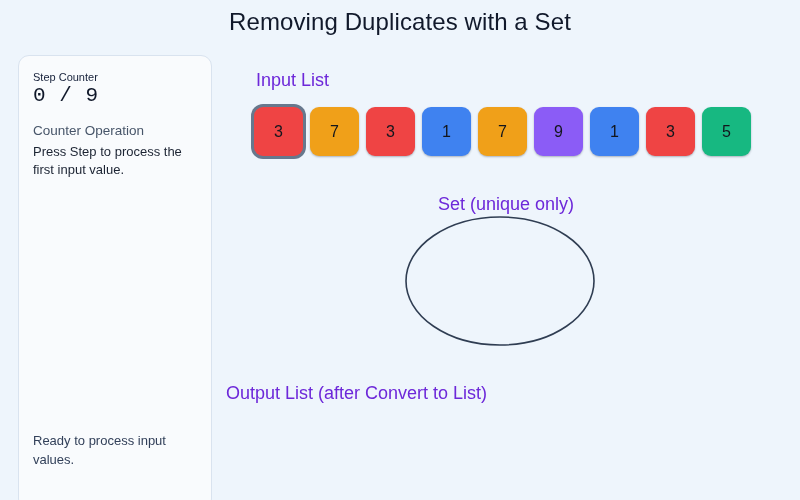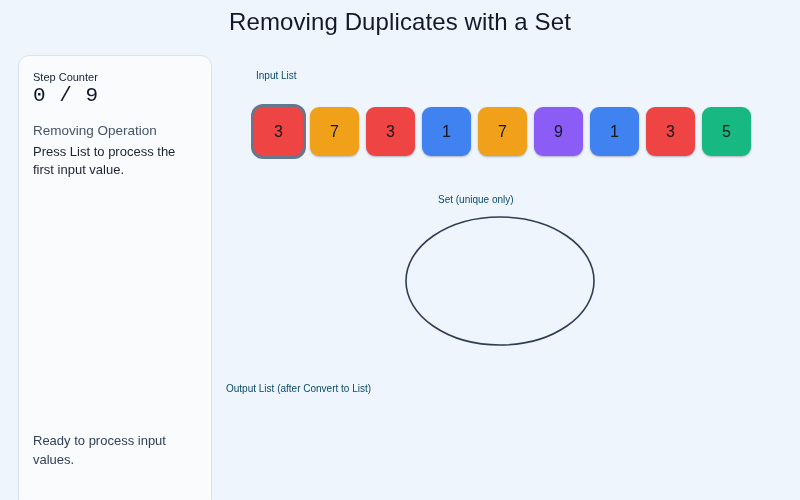--- a/index.html
+++ b/index.html
@@ -66,22 +66,22 @@
     font-size:13px;
     color:#33415a;
     line-height:1.42;
   }
 
   
   .stage { position:absolute; left:212px; top:55px; right:0; bottom:0; }
 
   .section-label {
     position:absolute;
-    font-size:10px;
-    color:#0c4a6e;
+    font-size:18px;
+    color:#6d28d9;
     white-space:nowrap;
   }
   .lbl-input  { left:44px;  top:15px; }
   .lbl-set    { left:226px; top:139px;text-align:center; }
   .lbl-output { left:14px;  top:328px; }
 
   
   .tile-row {
     position:absolute;
     left:42px; top:52px;
@@ -122,22 +122,22 @@
 </head>
 <body style="background: rgb(238, 245, 252);">
 
 <div id="app" style="background: rgb(238, 245, 252);">
 
   <div class="page-title">Removing Duplicates with a Set</div>
 
   <div class="sidebar-card">
     <div class="step-counter-label">Step Counter</div>
     <div class="step-counter-value">0 / 9</div>
-    <div class="current-op-label">Removing Operation</div>
-    <div class="current-op-text">Press List to process the first input value.</div>
+    <div class="current-op-label">Counter Operation</div>
+    <div class="current-op-text">Press Step to process the first input value.</div>
     <div class="status-text">Ready to process input values.</div>
   </div>
 
   <div class="stage">
 
     <div class="section-label lbl-input">Input List</div>
     <div class="tile-row" id="input-row">
         <div class="tile active" style="background: rgb(239, 68, 68);">
           <span>3</span>
         </div>

